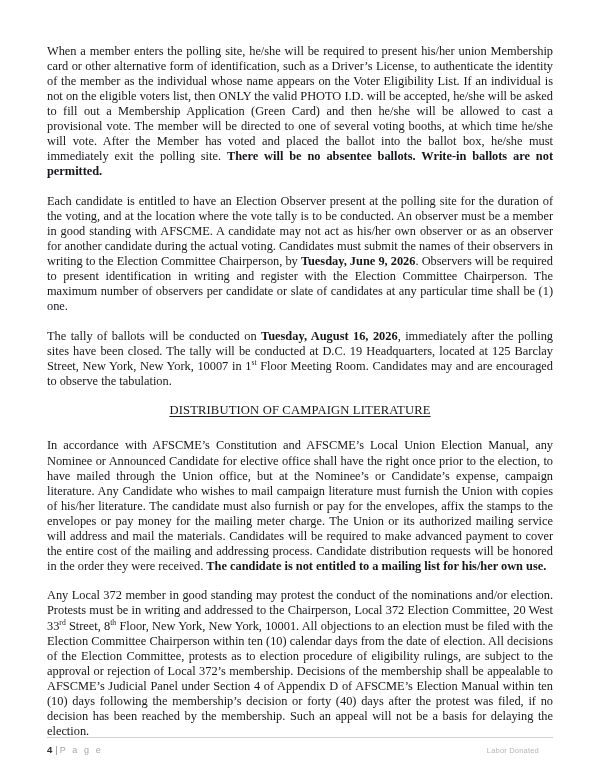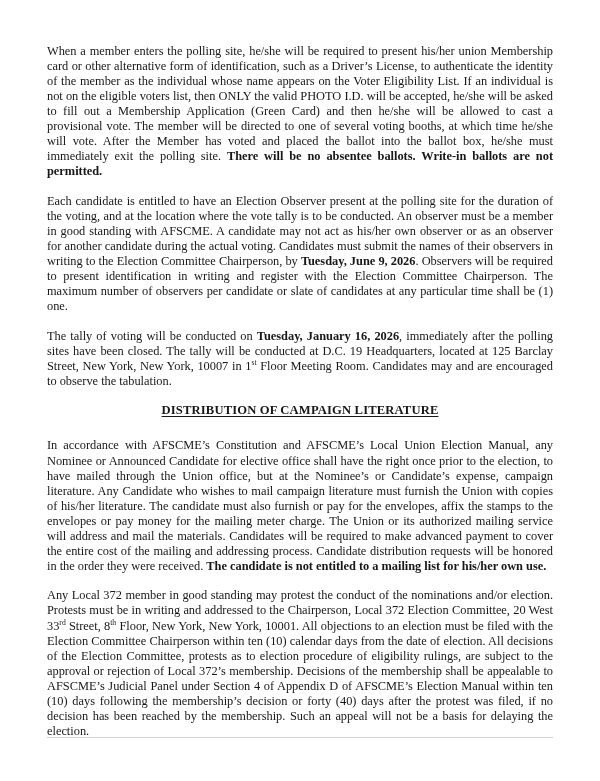--- a/index.html
+++ b/index.html
@@ -46,21 +46,21 @@
   sup {
     font-size: 0.62em;
     vertical-align: super;
     line-height: 0;
   }
 
   h2.section-heading {
     margin: 0;
     padding: 0;
     font-size: 12.6px;
-    font-weight: bold;
+    font-weight: normal;
     text-align: center;
     text-decoration: underline;
     text-underline-offset: 1.5px;
     letter-spacing: 0.15px;
   }
 
   .heading-block {
     margin: 14px 0 20px 0;
   }
 
@@ -125,30 +125,34 @@
 <body>
 
 <div class="page">
 
   <div class="body-content">
 
     <p class="para"><span>When a member enters the polling site, he/she will be required to present his/her union Membership card or other alternative form of identification, such as a Driver’s License, to authenticate the identity of the member as the individual whose name appears on the Voter Eligibility List. If an individual is not on the eligible voters list, then ONLY the valid PHOTO I.D. will be accepted, he/she will be asked to fill out a Membership Application (Green Card) and then he/she will be allowed to cast a provisional vote. The member will be directed to one of several voting booths, at which time he/she will vote. After the Member has voted and placed the ballot into the ballot box, he/she must immediately exit the polling site. </span><b>There will be no absentee ballots. Write-in ballots are not permitted.</b></p>
 
     <p class="para"><span>Each candidate is entitled to have an Election Observer present at the polling site for the duration of the voting, and at the location where the vote tally is to be conducted. An observer must be a member in good standing with AFSCME. A candidate may not act as his/her own observer or as an observer for another candidate during the actual voting. Candidates must submit the names of their observers in writing to the Election Committee Chairperson, by </span><b>Tuesday, June 9, 2026</b><span>. Observers will be required to present identification in writing and register with the Election Committee Chairperson. The maximum number of observers per candidate or slate of candidates at any particular time shall be (1) one.</span></p>
 
-    <p class="para"><span>The tally of voting will be conducted on </span><b>Tuesday, January 16, 2026</b><span>, immediately after the polling sites have been closed. The tally will be conducted at D.C. 19 Headquarters, located at 125 Barclay Street, New York, New York, 10007 in 1</span><sup>st</sup><span> Floor Meeting Room. Candidates may and are encouraged to observe the tabulation.</span></p>
+    <p class="para"><span>The tally of ballots will be conducted on </span><b>Tuesday, August 16, 2026</b><span>, immediately after the polling sites have been closed. The tally will be conducted at D.C. 19 Headquarters, located at 125 Barclay Street, New York, New York, 10007 in 1</span><sup>st</sup><span> Floor Meeting Room. Candidates may and are encouraged to observe the tabulation.</span></p>
 
     <div class="heading-block">
       <h2 class="section-heading">DISTRIBUTION OF CAMPAIGN LITERATURE</h2>
     </div>
 
     <p class="para"><span>In accordance with AFSCME’s Constitution and AFSCME’s Local Union Election Manual, any Nominee or Announced Candidate for elective office shall have the right once prior to the election, to have mailed through the Union office, but at the Nominee’s or Candidate’s expense, campaign literature. Any Candidate who wishes to mail campaign literature must furnish the Union with copies of his/her literature. The candidate must also furnish or pay for the envelopes, affix the stamps to the envelopes or pay money for the mailing meter charge. The Union or its authorized mailing service will address and mail the materials. Candidates will be required to make advanced payment to cover the entire cost of the mailing and addressing process. Candidate distribution requests will be honored in the order they were received. </span><b>The candidate is not entitled to a mailing list for his/her own use.</b></p>
 
 
     <p class="para"><span>Any Local 372 member in good standing may protest the conduct of the nominations and/or election. Protests must be in writing and addressed to the Chairperson, Local 372 Election Committee, 20 West 33</span><sup>rd</sup><span> Street, 8</span><sup>th</sup><span> Floor, New York, New York, 10001. All objections to an election must be filed with the Election Committee Chairperson within ten (10) calendar days from the date of election. All decisions of the Election Committee, protests as to election procedure of eligibility rulings, are subject to the approval or rejection of Local 372’s membership. Decisions of the membership shall be appealable to AFSCME’s Judicial Panel under Section 4 of Appendix D of AFSCME’s Election Manual within ten (10) days following the membership’s decision or forty (40) days after the protest was filed, if no decision has been reached by the membership. Such an appeal will not be a basis for delaying the election.</span></p>
 
   </div>
 
   <footer class="page-footer">
     <hr class="footer-rule">
+    <div class="footer-row">
+      <div class="footer-left"><span class="page-num">4</span><span class="page-sep">|</span><span class="page-word">P a g e</span></div>
+      <div class="footer-right">Labor Donated</div>
+    </div>
   </footer>
 
 </div>
 
 </body></html>

